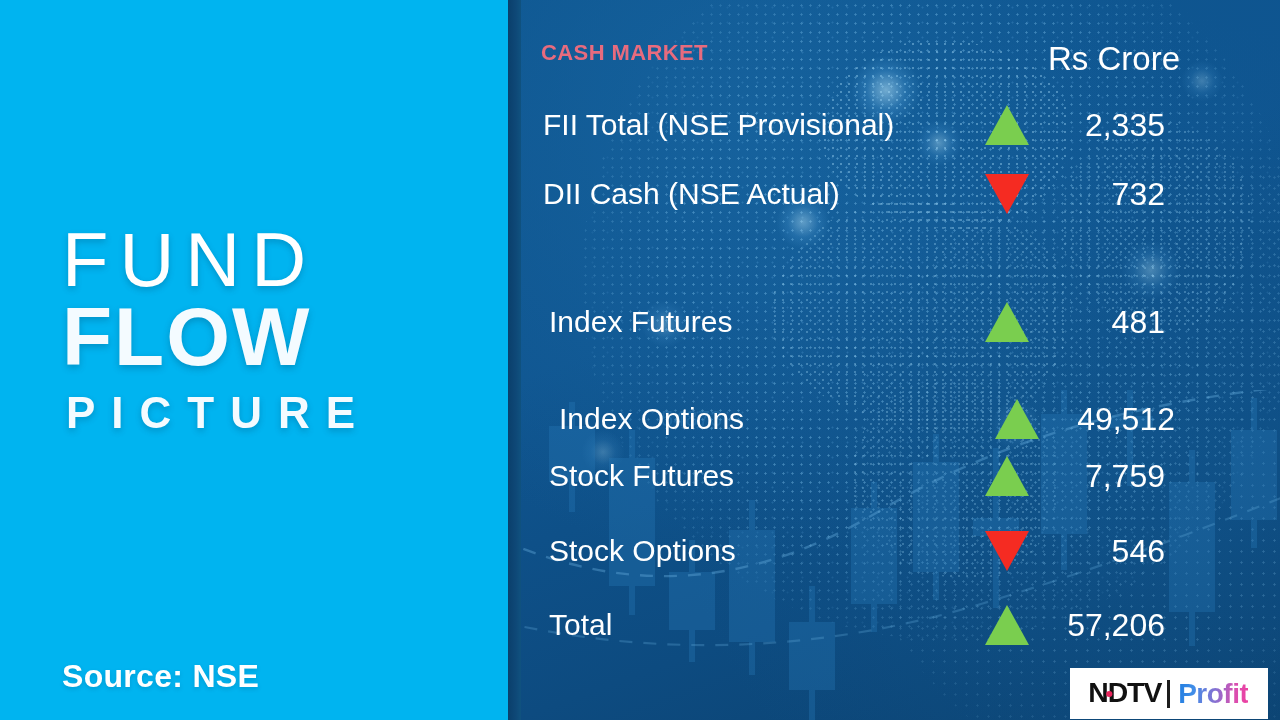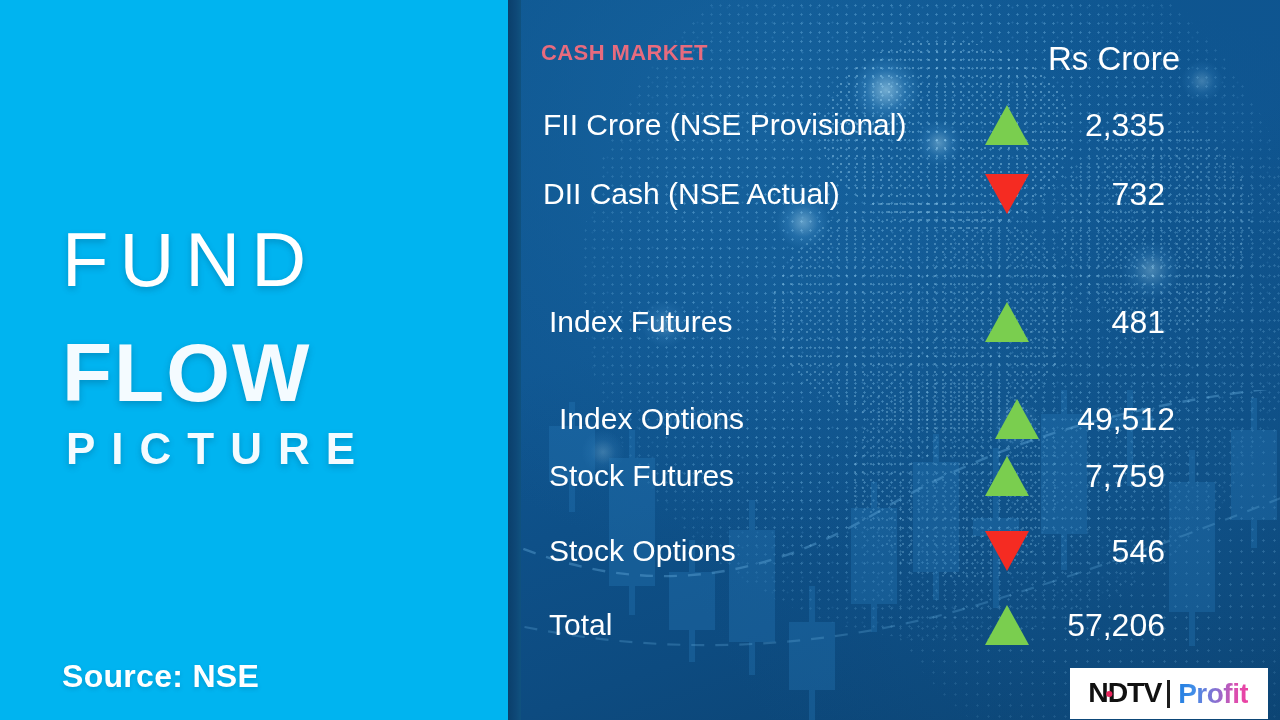--- a/index.html
+++ b/index.html
@@ -30,21 +30,20 @@
     font-weight:300;color:#ffffff;
     text-shadow:0 3px 6px rgba(0,70,110,.30);
     white-space:nowrap;
     margin-top:40px;
   }
   .brand-flow{
     font-size:82px;line-height:1.03;letter-spacing:2px;
     font-weight:bold;color:#f4fbff;
     text-shadow:0 3px 7px rgba(0,70,110,.32);
     white-space:nowrap;
-    margin-top:36px;
   }
   .brand-picture{
     font-size:44px;line-height:1.25;letter-spacing:16px;
     font-weight:bold;color:#f4fbff;
     text-shadow:0 3px 6px rgba(0,70,110,.30);
     white-space:nowrap;
     margin-top:6px;margin-left:4px;
   }
 
   #date-badge{
@@ -210,21 +209,21 @@
       <path d="M -20 232 C 140 268 300 262 460 214 C 580 178 680 140 790 96" fill="none" stroke="#6fb8e8" stroke-width="2.2" stroke-dasharray="13 11" opacity="0.30"></path>
       <text x="140" y="36" fill="#3f8cc4" opacity="0.38" font-size="22" font-family="Liberation Sans, sans-serif">54873</text>
     </svg>
   </div>
 
   <div id="table">
     <div class="hdr" id="hdr-cash">CASH MARKET</div>
     <div class="hdr" id="hdr-unit">Rs Crore</div>
 
     <div class="row" style="top:97px;">
-      <div class="label">FII Crore (NSE Provisional)</div>
+      <div class="label">FII Total (NSE Provisional)</div>
       <div class="arrow up">
           <i></i>
         </div>
       <div class="value">2,335</div>
     </div>
 
     <div class="row" style="top:166px;">
       <div class="label">DII Cash (NSE Actual)</div>
       <div class="arrow down">
           <i></i>

